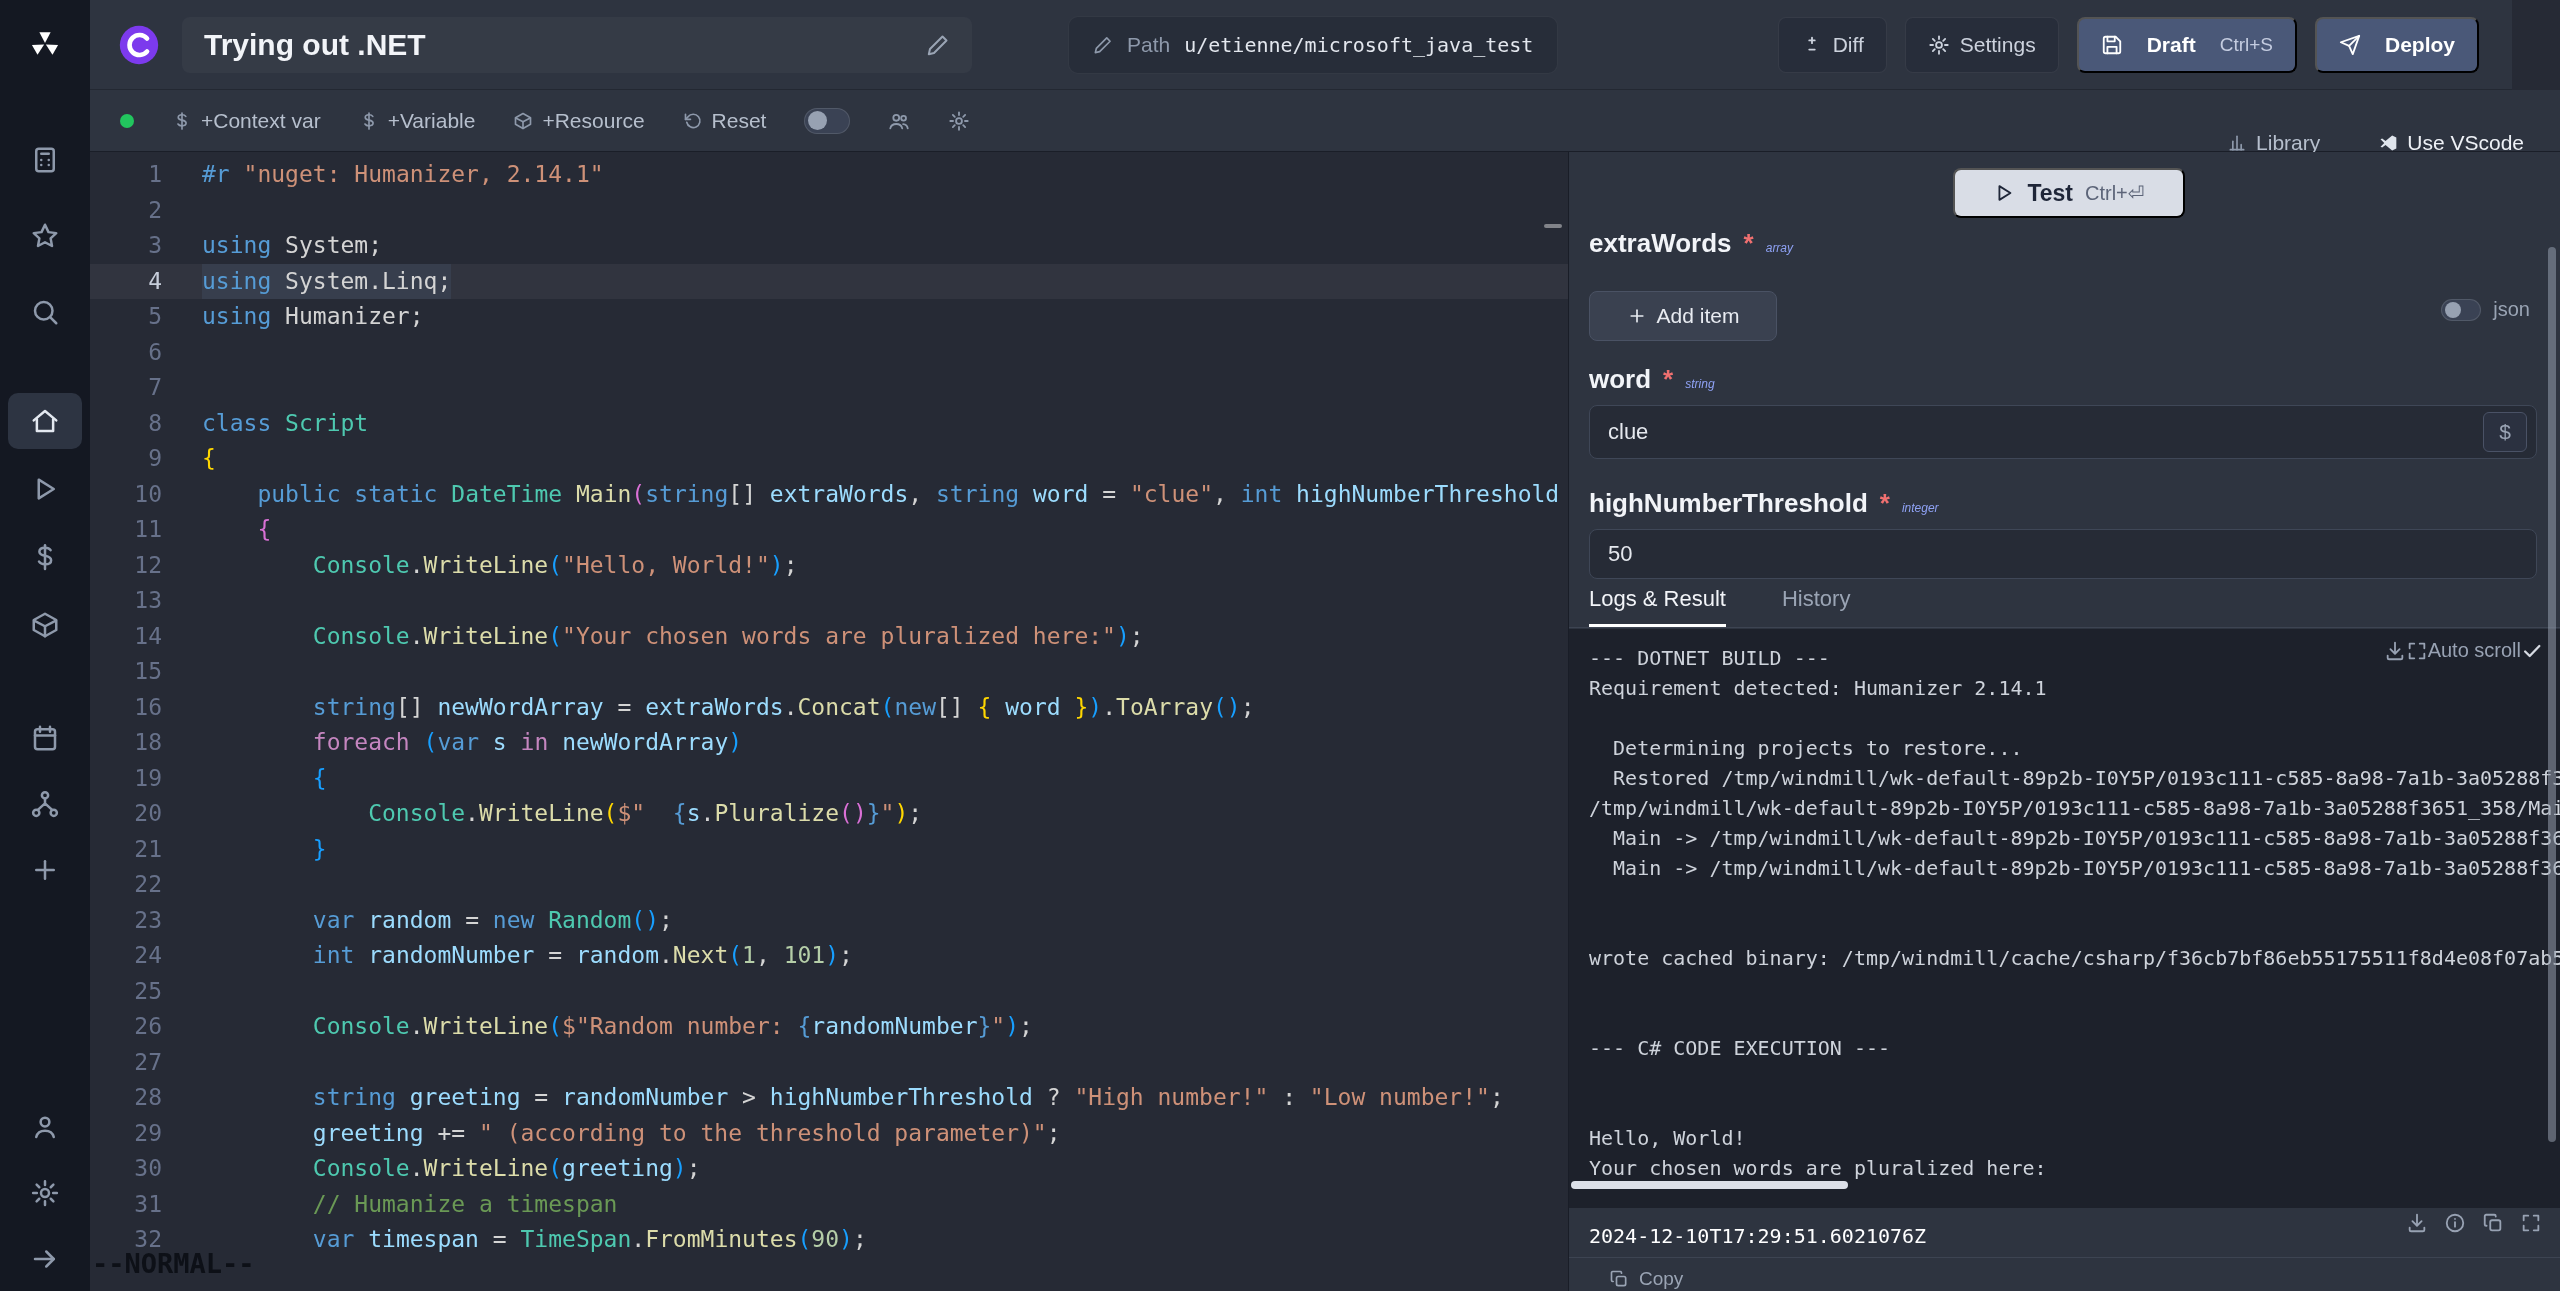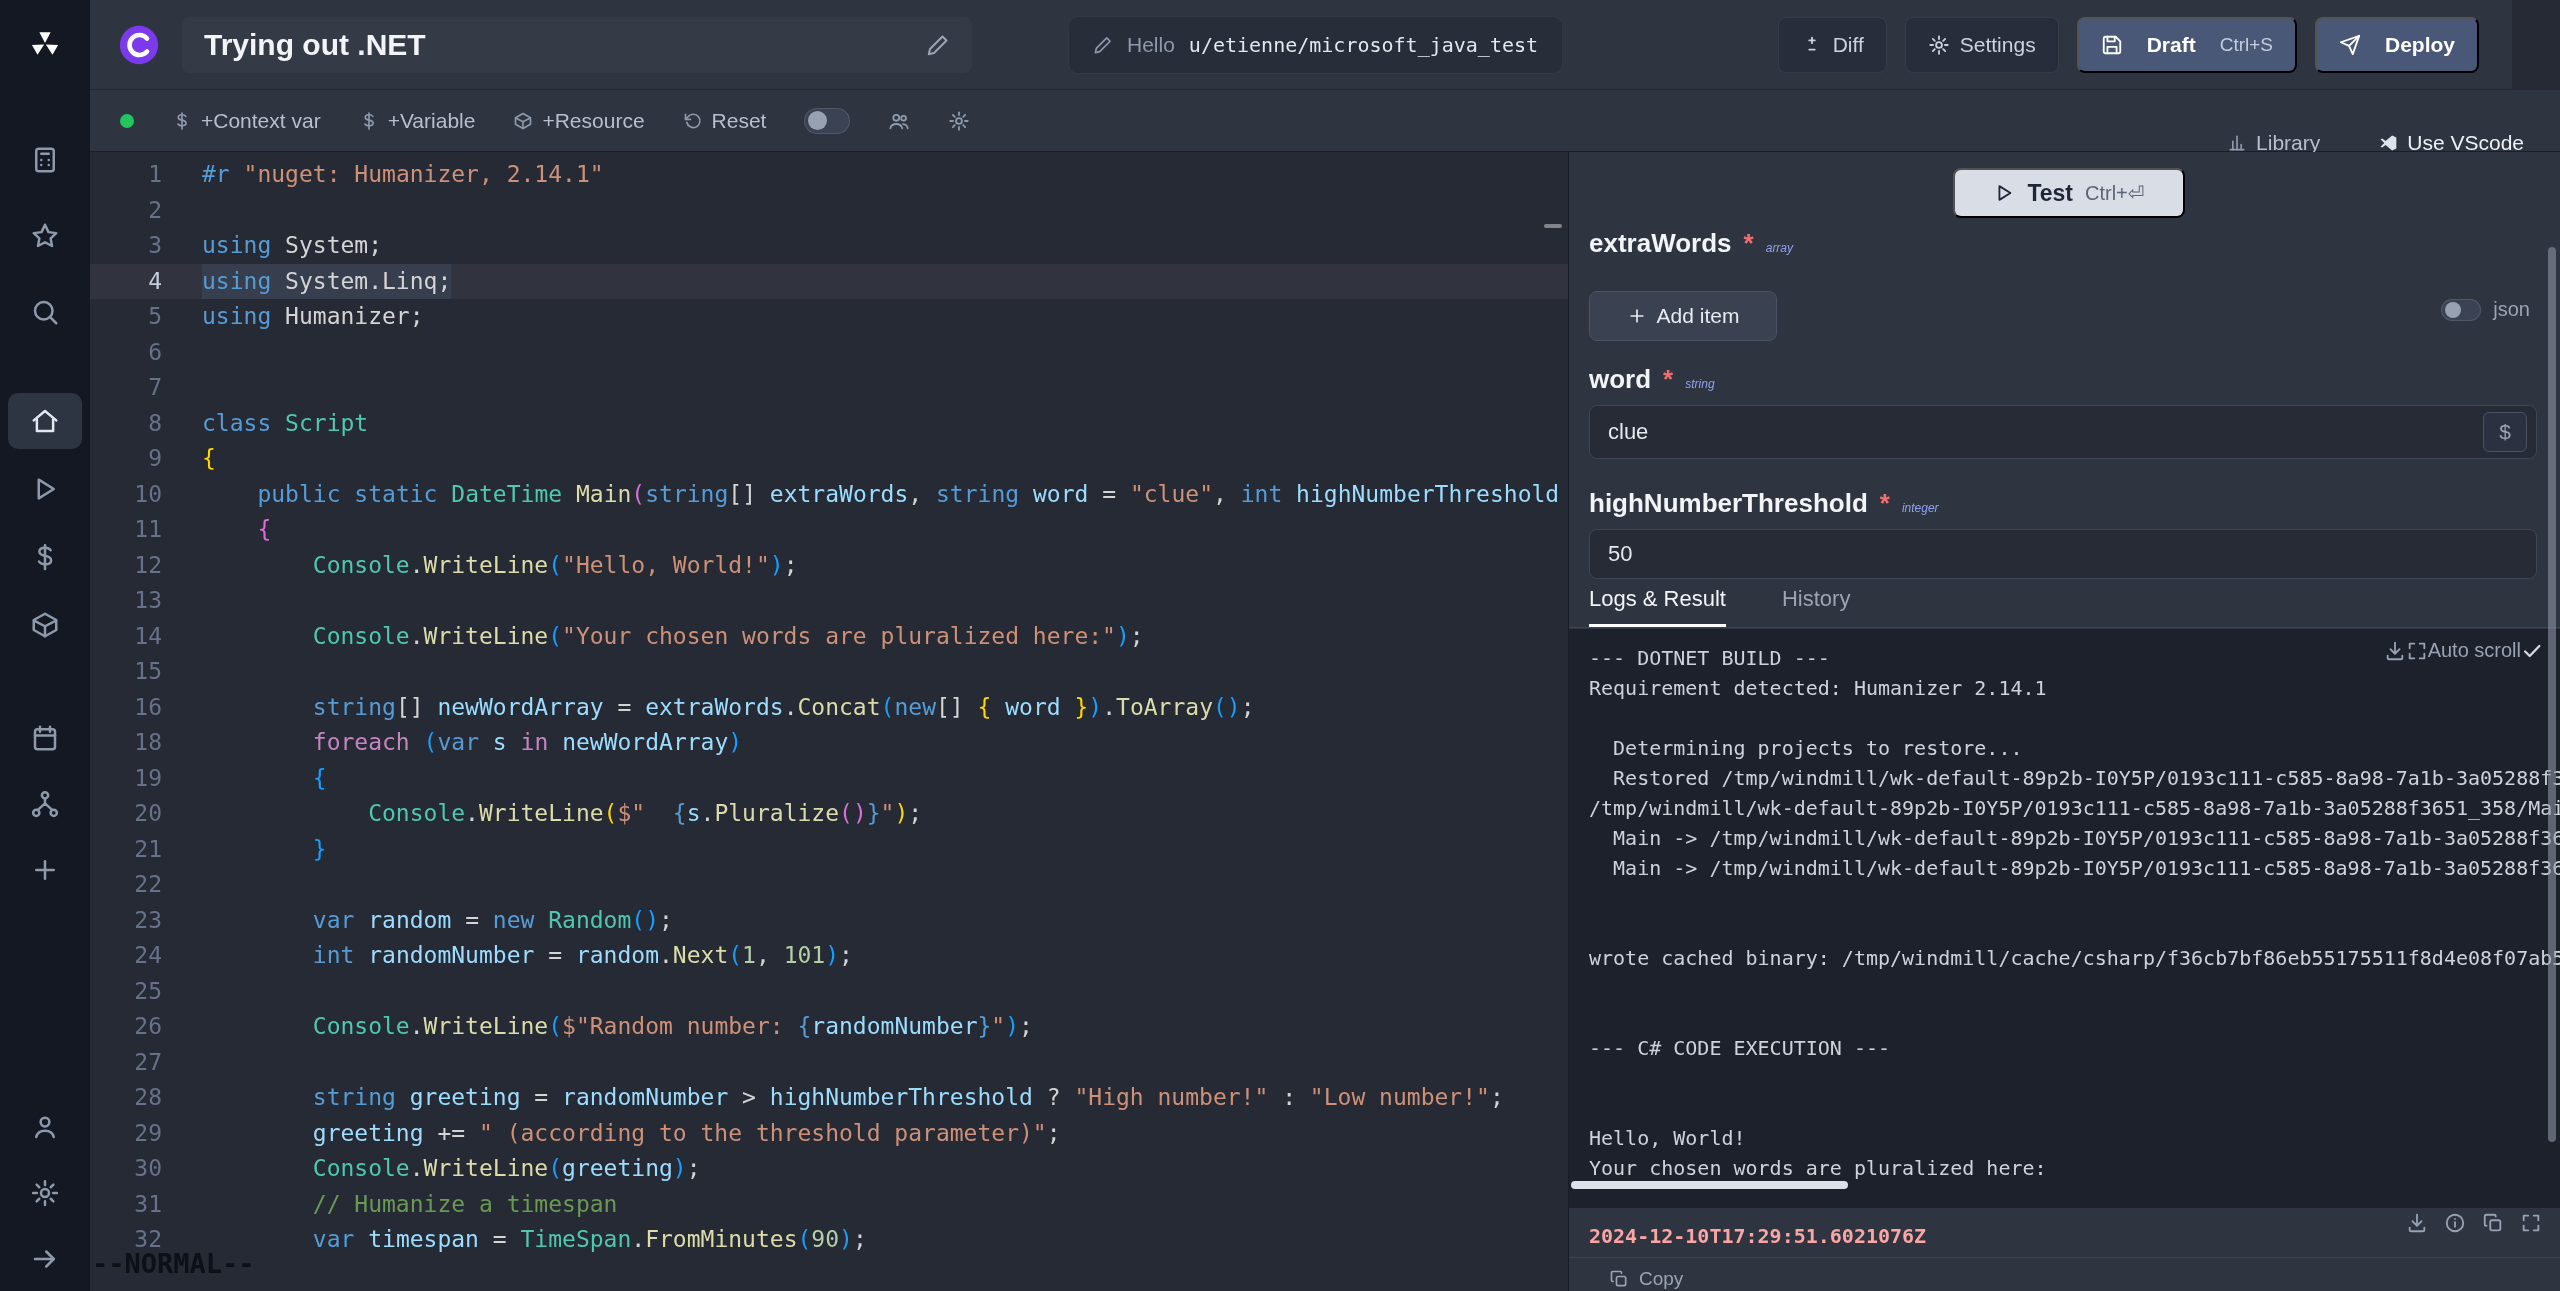--- a/index.html
+++ b/index.html
@@ -115,21 +115,21 @@
   .log-pre { margin:0; padding:14px 0 0 20px; font-family:"DejaVu Sans Mono",monospace;
              font-size:20px; line-height:30px; color:#ced3db; white-space:pre;
              overflow:hidden; height:100%; }
   .log-actions { position:absolute; right:18px; top:10px; display:flex; align-items:center;
                  gap:0; color:#98a2b3; font-size:20px; }
   .log-actions .chk { color:#d6dae2; }
   .log-hscroll { position:absolute; left:2px; top:552px; width:277px; height:8px;
                  background:#dce0e8; border-radius:4px; }
   .result-actions { position:absolute; right:18px; top:1060px; display:flex; gap:16px; color:#98a2b3; }
   .result-ts { position:absolute; left:20px; top:1072px; font-family:"DejaVu Sans Mono",monospace;
-               font-size:20px; color:#fca5a5;font-weight:bold; }
+               font-size:20px; color:#ffffff; }
   .result-div { position:absolute; left:0; top:1105px; width:992px; height:1px; background:#3d4452; }
   .copy-row { position:absolute; left:40px; top:1116px; display:flex; align-items:center; gap:10px;
               color:#9aa4b4; font-size:19px; }
   .p-scroll { position:absolute; right:4px; top:95px; width:8px; height:895px;
               background:#939cac; opacity:.55; border-radius:4px; }
 </style>
 </head>
 <body>
 
 <div class="app">
@@ -281,21 +281,21 @@
             <path d="M16.5 3.5l4 4L8 20l-5.2 1.2L4 16z"></path>
           </svg>
         </span>
     </div>
     <div class="path-box">
       <span class="ic ic-sm" style="color:#8e99ab">
           <svg viewBox="0 0 24 24" fill="none" stroke="currentColor" stroke-width="2" stroke-linecap="round" stroke-linejoin="round">
             <path d="M16.5 3.5l4 4L8 20l-5.2 1.2L4 16z"></path>
           </svg>
         </span>
-      <span class="path-label">Hello</span>
+      <span class="path-label">Path</span>
       <span class="path-value">u/etienne/microsoft_java_test</span>
     </div>
     <div class="hd-spacer"></div>
     <button class="ghost-btn">
       <span class="ic">
           <svg viewBox="0 0 24 24" fill="none" stroke="currentColor" stroke-width="2" stroke-linecap="round" stroke-linejoin="round">
             <line x1="12" y1="4" x2="12" y2="10"></line>
             <line x1="9" y1="7" x2="15" y2="7"></line>
             <line x1="9" y1="17" x2="15" y2="17"></line>
           </svg>

